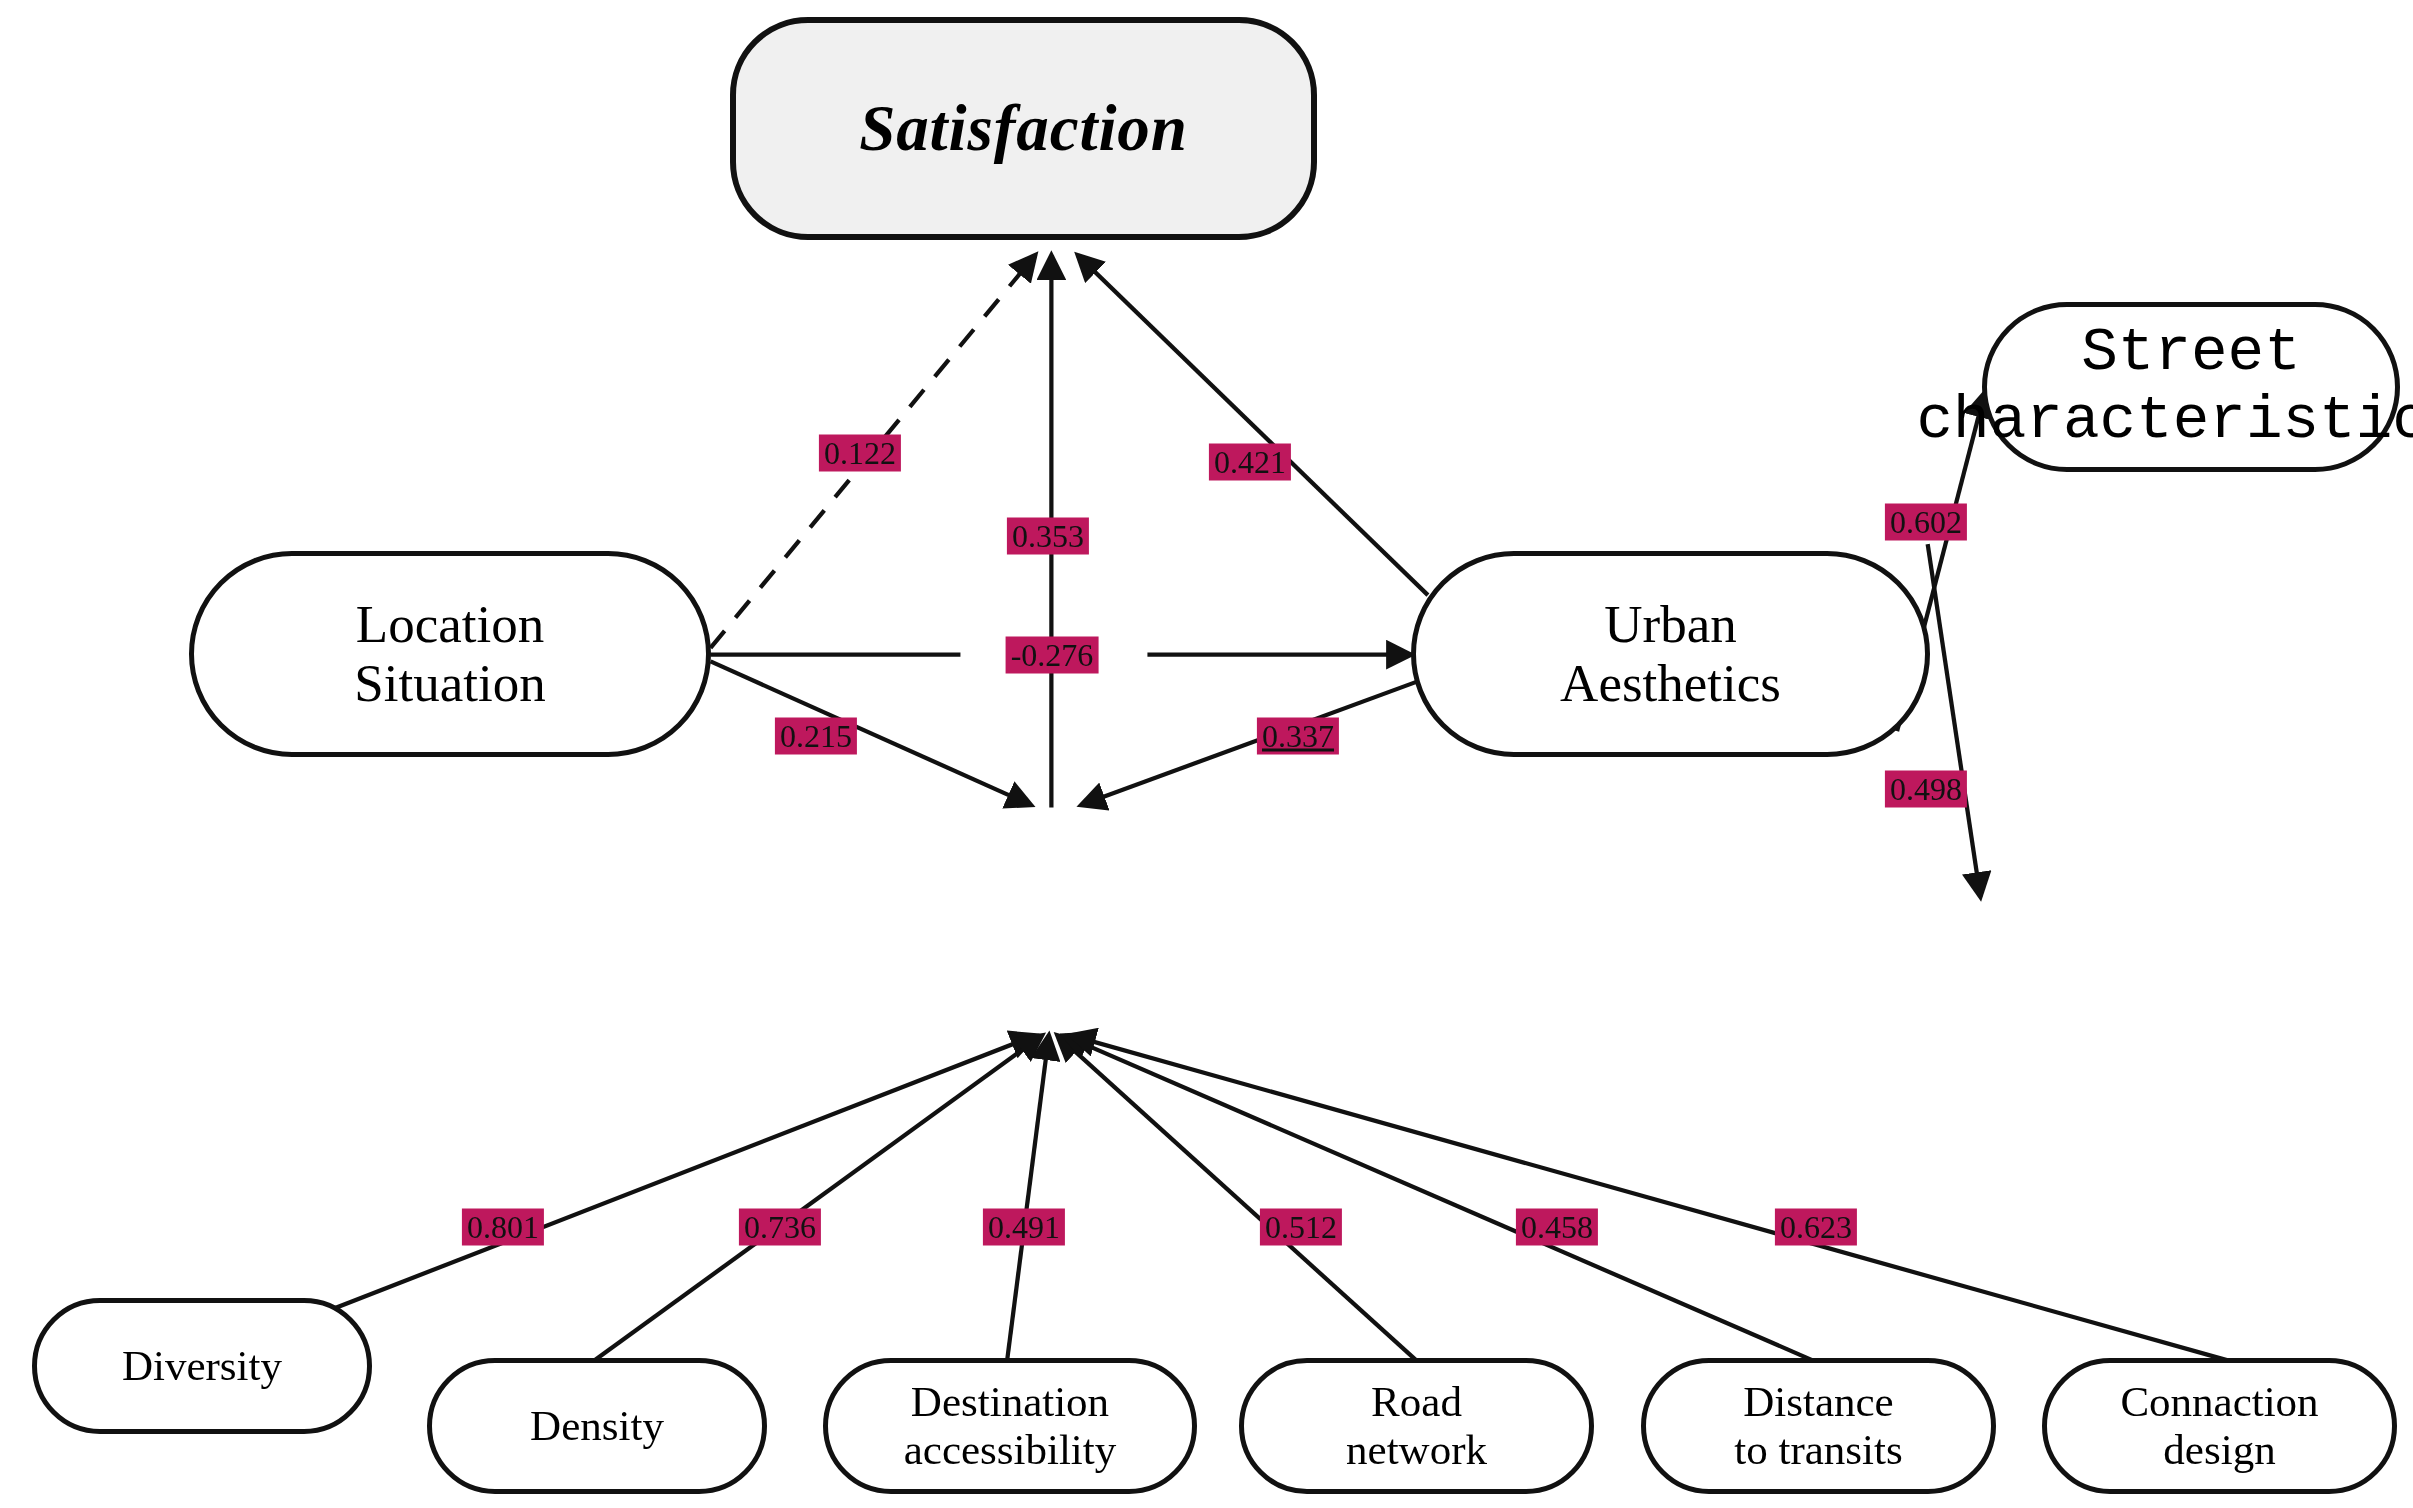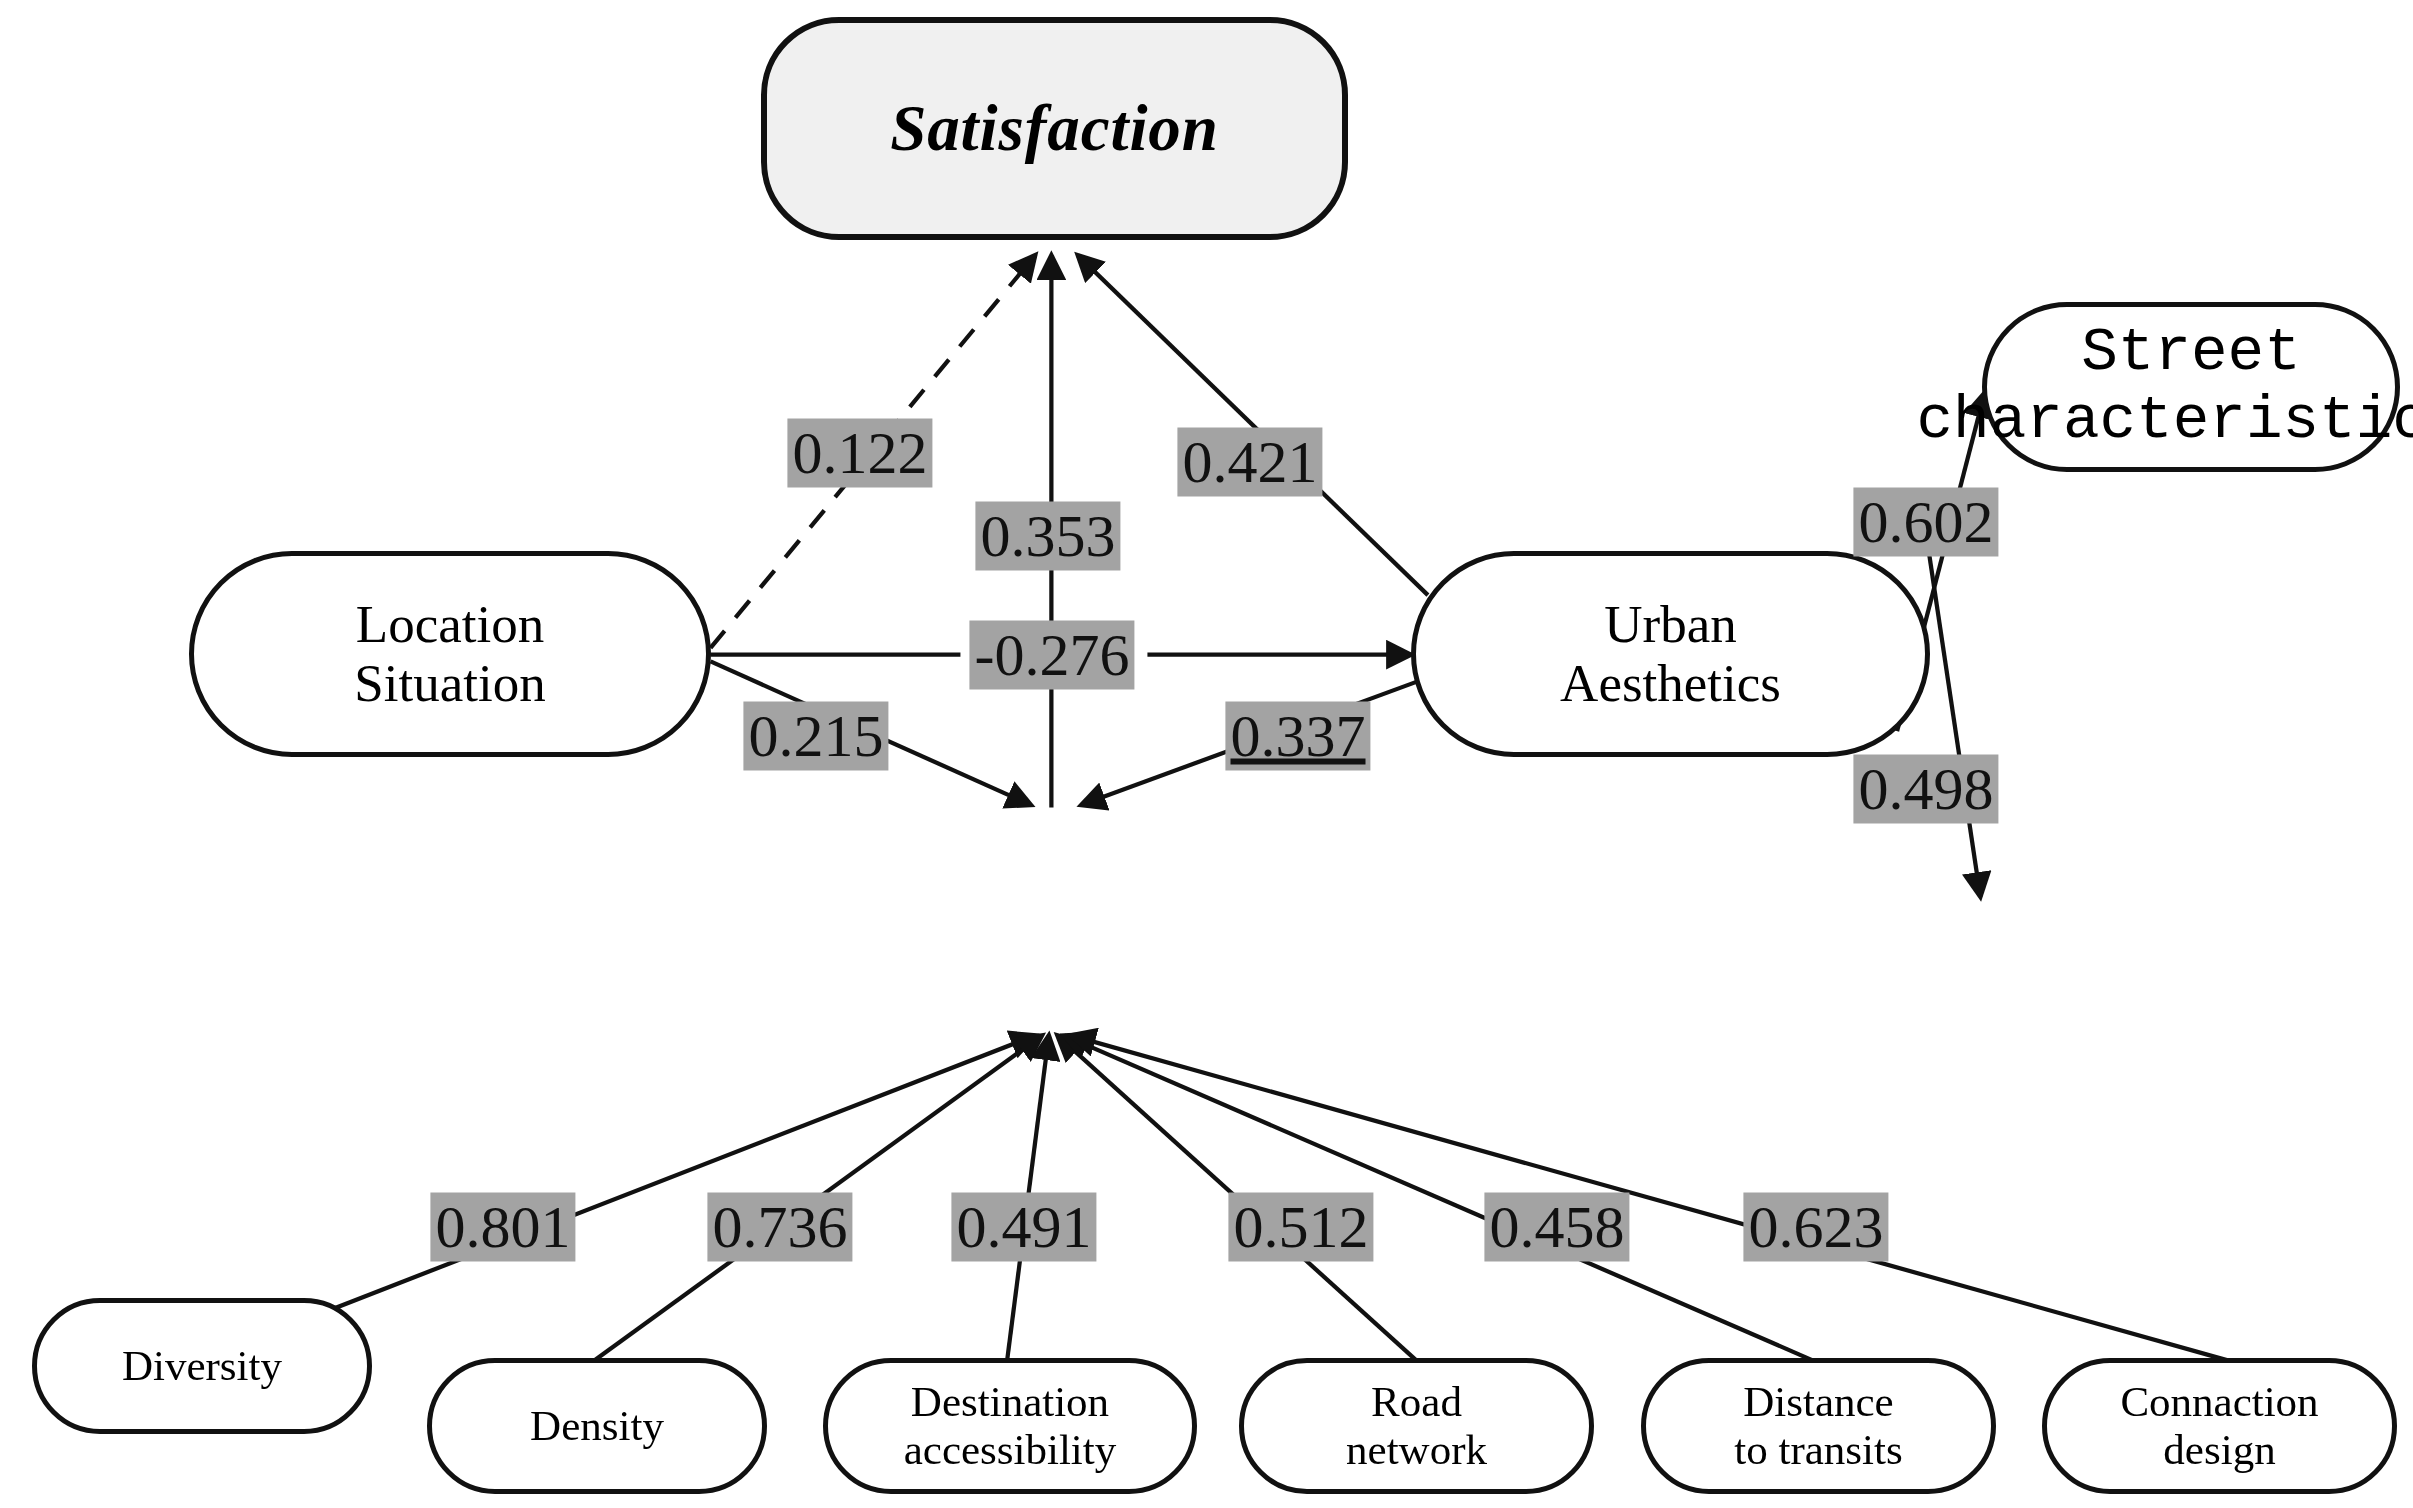--- a/index.html
+++ b/index.html
@@ -57,23 +57,23 @@
     font-size: 43px;
     border-width: 5.1px;
   }
   .node-outcome {
     font-size: 61px;
     border-width: 5.1px;
     font-family: Liberation Mono, monospace;
   }
   .edge-label {
     position: absolute;
-    font-size: 60px;
+    font-size: 32px;
     color: #111111;
-    background: #a3a3a3;
+    background: #be185d;
     padding: 0 5.1px;
     white-space: nowrap;
     z-index: 6;
     transform: translate(-50%, -50%);
   }
 </style>
 </head>
 <body>
 
 <div id="canvas">
@@ -112,21 +112,21 @@
 
     
     <path d="M 237 1600 L 1218 1218" fill="none" stroke="#111111" stroke-width="5" marker-end="url(#arrow)"></path>
     <path d="M 700 1600 L 1226 1218" fill="none" stroke="#111111" stroke-width="5" marker-end="url(#arrow)"></path>
     <path d="M 1185 1600 L 1234 1218" fill="none" stroke="#111111" stroke-width="5" marker-end="url(#arrow)"></path>
     <path d="M 1666 1600 L 1244 1218" fill="none" stroke="#111111" stroke-width="5" marker-end="url(#arrow)"></path>
     <path d="M 2132 1600 L 1252 1218" fill="none" stroke="#111111" stroke-width="5" marker-end="url(#arrow)"></path>
     <path d="M 2620 1600 L 1260 1218" fill="none" stroke="#111111" stroke-width="5" marker-end="url(#arrow)"></path>
   </svg>
 
-  <div class="node node-latent-top" style="left:761px; top:17px; width:587px; height:223px; border-radius:78px;">
+  <div class="node node-latent-top" style="left:730px; top:17px; width:587px; height:223px; border-radius:78px;">
     <span class="label">Satisfaction</span>
   </div>
 
   <div class="node node-latent" style="left:189px; top:551px; width:522px; height:206px; border-radius:103px;">
     <span class="label">Location
 Situation</span>
   </div>
 
   <div class="node node-latent" style="left:1411px; top:551px; width:519px; height:206px; border-radius:103px;">
     <span class="label">Urban

